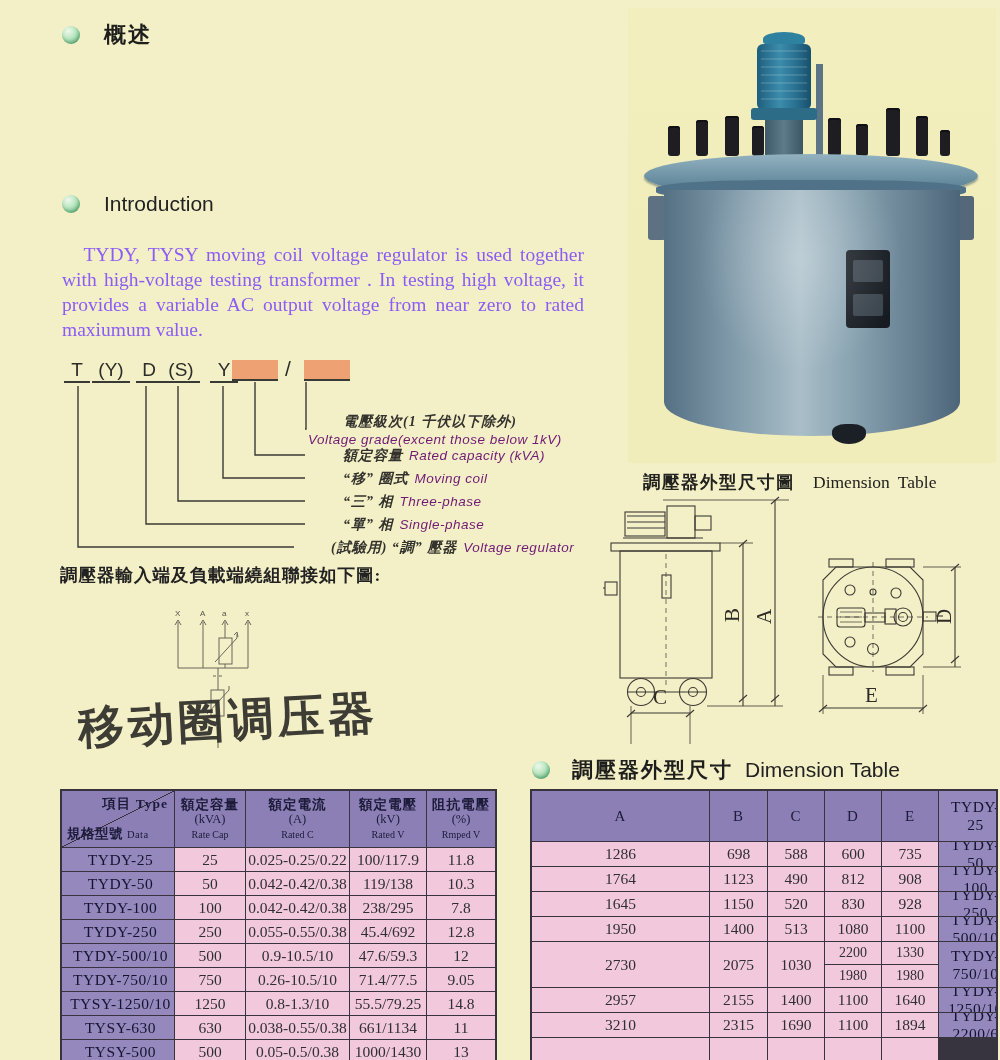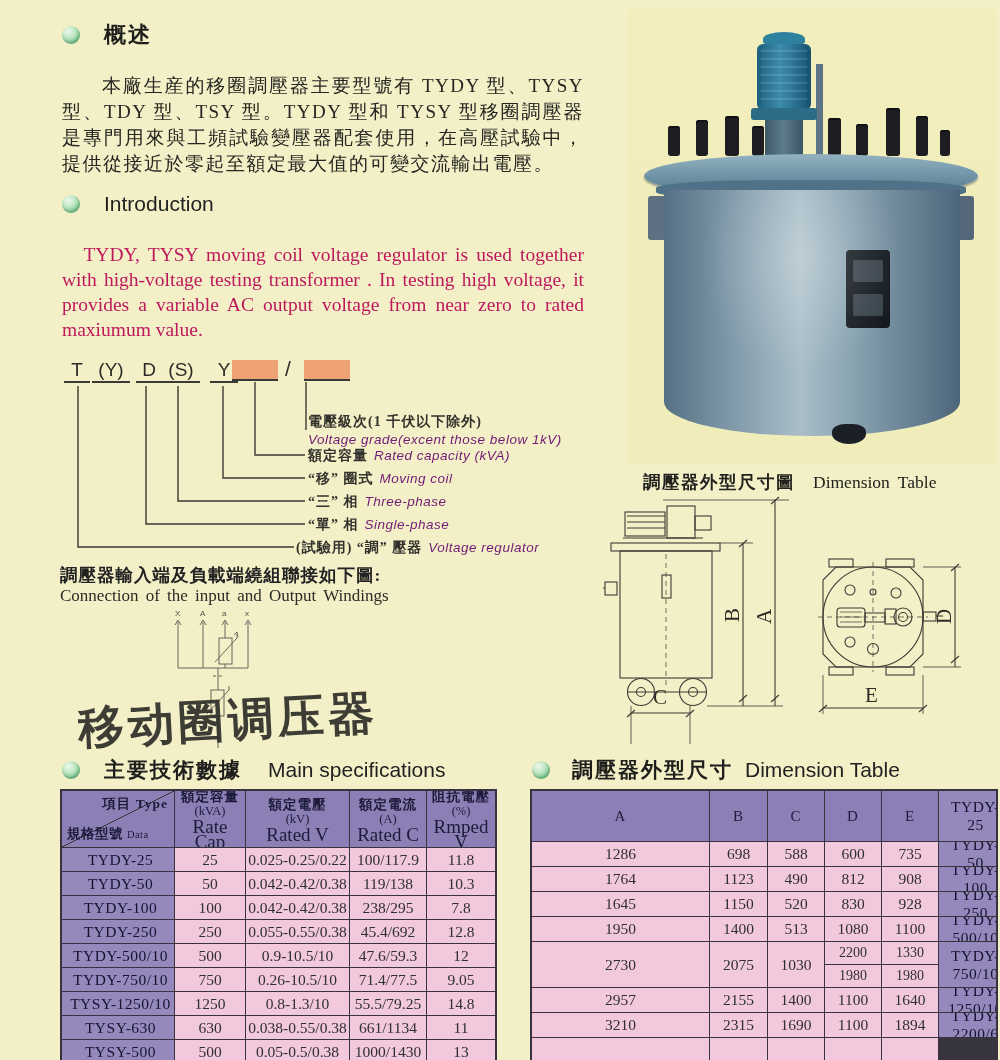--- a/index.html
+++ b/index.html
@@ -11,32 +11,32 @@
   .bullet{width:18px;height:18px;border-radius:50%;flex:0 0 18px;
           background:radial-gradient(circle at 35% 28%, #eef8ec 0%, #bfe7c4 40%, #84cc99 72%, #58ab73 100%);
           box-shadow:inset -1px -2px 3px rgba(40,100,60,.35);}
   .h-zh{font-family:"Liberation Sans",sans-serif;font-weight:bold;font-size:22px;color:#1e1e1c;margin-left:24px;letter-spacing:2px;}
   .h-en{font-family:"Liberation Sans",sans-serif;font-size:21px;color:#222;}
 
   
   .para-zh{position:absolute;left:62px;top:54px;width:522px;font-size:19px;line-height:26px;
            text-align:justify;text-indent:2.1em;letter-spacing:1.5px;color:#262622;}
   .para-en{position:absolute;left:62px;top:222px;width:522px;font-size:19.5px;line-height:25px;
-           text-align:justify;color:#be185d;text-indent:1.1em;}
+           text-align:justify;color:#8b5cf6;text-indent:1.1em;}
 
   
   .sym-row{position:absolute;left:60px;top:359px;width:420px;height:26px;}
   .sym-letter{position:absolute;top:0;height:22px;text-align:center;
               font-family:"Liberation Sans",sans-serif;font-size:19px;color:#2c2c28;
               border-bottom:2px solid #3a3a34;}
   .sym-box{position:absolute;top:1px;width:46px;height:19px;background:#eea172;border-bottom:2px solid #3a3a34;}
   .sym-slash{position:absolute;top:-2px;font-size:21px;font-family:"Liberation Sans",sans-serif;color:#2c2c28;}
   .sym-lines{position:absolute;left:60px;top:378px;}
   .sym-label{position:absolute;height:18px;white-space:nowrap;}
-  .sym-label .zh{font-size:14px;font-weight:bold;color:#33322c;letter-spacing:1px;}
+  .sym-label .zh{font-size:14px;font-weight:bold;font-style:italic;color:#33322c;letter-spacing:1px;margin-left:35px;}
   .sym-label .en{font-size:13.5px;font-style:italic;color:#701a75;font-family:"Liberation Sans",sans-serif;letter-spacing:.5px;}
   .sym-label .en{margin-left:6px;}
   .sym-label.two-line .en{display:block;margin-left:0;margin-top:1px;}
 
   .conn-zh{position:absolute;left:60px;top:563px;font-size:17.5px;font-weight:bold;letter-spacing:1px;color:#222;}
   .conn-en{position:absolute;left:60px;top:586px;font-size:17px;color:#2b2b27;word-spacing:3px;}
 
   .handwriting{position:absolute;left:78px;top:690px;font-size:46px;font-weight:bold;color:#2e2d29;
                letter-spacing:4px;transform:rotate(-3deg);font-family:"Liberation Serif",serif;opacity:.92;}
 
@@ -76,21 +76,21 @@
 
   
   .circuit{position:absolute;left:163px;top:608px;}
 
   
   .tbl{position:absolute;display:grid;border:2px solid #37343f;background:#37343f;grid-gap:1px;}
   .tbl .cell{display:flex;align-items:center;justify-content:center;text-align:center;overflow:hidden;}
   .hdr{background:#8c7fb5;color:#1c1b3a;flex-direction:column;line-height:15px;}
   .hdr .l1{font-size:13.5px;font-weight:bold;letter-spacing:1px;}
   .hdr .l2{font-size:12.5px;}
-  .hdr .l3{font-size:19px;}
+  .hdr .l3{font-size:10px;}
   .corner{background:#8c7fb5;position:relative;
           background-image:linear-gradient(to bottom right,transparent 49.5%,#37343f 49.5%,#37343f 50.6%,transparent 50.6%);}
   .corner .top{position:absolute;top:4px;right:6px;font-size:13.5px;font-weight:bold;color:#1c1b3a;letter-spacing:1px;}
   .corner .bot{position:absolute;bottom:4px;left:5px;font-size:13.5px;font-weight:bold;color:#1c1b3a;letter-spacing:.5px;}
   .corner .sub{font-size:10.5px;font-weight:normal;}
   .c-type{background:#9488bc;color:#141430;justify-content:flex-start;padding-left:5px;font-size:15.5px;letter-spacing:.5px;}
   .c-data{background:#f2c8dd;color:#2e2e34;font-size:15.5px;}
   .dim-tbl .c-type{padding-left:16px;}
   .split{flex-direction:column;padding:0;}
   .split .half{width:100%;flex:1;display:flex;align-items:center;justify-content:center;font-size:14px;}
@@ -98,21 +98,20 @@
 </style>
 </head>
 <body>
 
 <div class="page">
 
   <div class="sec-head" style="left:62px;top:20px;">
     <span class="bullet"></span>
     <span class="h-zh">概述</span>
   </div>
-  <p class="para-zh">本廠生産的移圈調壓器主要型號有 TYDY 型、TYSY 型、TDY 型、TSY 型。TYDY 型和 TYSY 型移圈調壓器是專門用來與工頻試驗變壓器配套使用，在高壓試驗中，提供從接近於零起至額定最大值的可變交流輸出電壓。</p>
 
   <div class="sec-head" style="left:62px;top:192px;">
     <span class="bullet"></span>
     <span class="h-en" style="margin-left:24px;">Introduction</span>
   </div>
   <p class="para-en">TYDY, TYSY moving coil voltage regulator is used together with high-voltage testing transformer . In testing high voltage, it provides a variable AC output voltage from near zero to rated maxiumum value.</p>
 
 
   <div class="sym-row" id="sym-row">
     <span class="sym-box" style="left:172px;"></span>
@@ -131,21 +130,20 @@
       <path d="M195,4 V77 H245"></path>
       <path d="M163,8 V100 H245"></path>
       <path d="M118,8 V123 H245"></path>
       <path d="M86,8 V146 H245"></path>
       <path d="M18,8 V169 H234"></path>
     </g>
   </svg>
   <div id="sym-labels"></div>
 
   <div class="conn-zh">調壓器輸入端及負載端繞組聯接如下圖:</div>
-  <div class="conn-en">Connection of the input and Output Windings</div>
 
   <svg class="circuit" width="112" height="150" viewBox="0 0 112 150">
     <g fill="none" stroke="#6a665c" stroke-width="1">
       <path d="M15,14 V60"></path>
         <path d="M40,14 V60"></path>
         <path d="M62,14 V30"></path>
         <path d="M62,56 V60"></path>
         <path d="M85,14 V60"></path>
       <path d="M15,60 H85"></path>
       <path d="M12,17 L15,12 L18,17"></path>
@@ -263,45 +261,40 @@
     </g>
     <g id="dim-letters" font-family="Liberation Serif, serif" font-size="21" fill="#2e2c26">
         <text transform="translate(168,128) rotate(-90)">A</text>
         <text transform="translate(136,126) rotate(-90)">B</text>
         <text transform="translate(50,208) rotate(0)">C</text>
         <text transform="translate(348,128) rotate(-90)">D</text>
         <text transform="translate(262,206) rotate(0)">E</text>
       </g>
   </svg>
 
-  <div class="sec-head" style="left:62px;top:756px;">
-    <span class="bullet"></span>
-    <span class="h-zh" style="font-size:21px;">主要技術數據</span>
-    <span class="h-en" style="margin-left:26px;">Main specifications</span>
-  </div>
 
   <div class="tbl spec-tbl" id="spec-table" style="left:60px;top:789px;grid-template-columns:112px 70px 103px 76px 68px;grid-template-rows:56px repeat(9,23px);">
     <div class="cell corner">
       <span class="top">項目 Type</span>
       <span class="bot"><span>規格型號</span> <span class="sub">Data</span></span>
     </div>
   <div class="cell hdr">
         <div class="l1">額定容量</div>
         <div class="l2">(kVA)</div>
         <div class="l3">Rate Cap</div>
       </div>
       <div class="cell hdr">
+        <div class="l1">額定電流</div>
+        <div class="l2">(A)</div>
+        <div class="l3">Rated C</div>
+      </div>
+      <div class="cell hdr">
         <div class="l1">額定電壓</div>
         <div class="l2">(kV)</div>
         <div class="l3">Rated V</div>
-      </div>
-      <div class="cell hdr">
-        <div class="l1">額定電流</div>
-        <div class="l2">(A)</div>
-        <div class="l3">Rated C</div>
       </div>
       <div class="cell hdr">
         <div class="l1">阻抗電壓</div>
         <div class="l2">(%)</div>
         <div class="l3">Rmped V</div>
       </div>
       <div class="cell c-type">TYDY-25</div>
       <div class="cell c-data">25</div>
       <div class="cell c-data">0.025-0.25/0.22</div>
       <div class="cell c-data">100/117.9</div>

